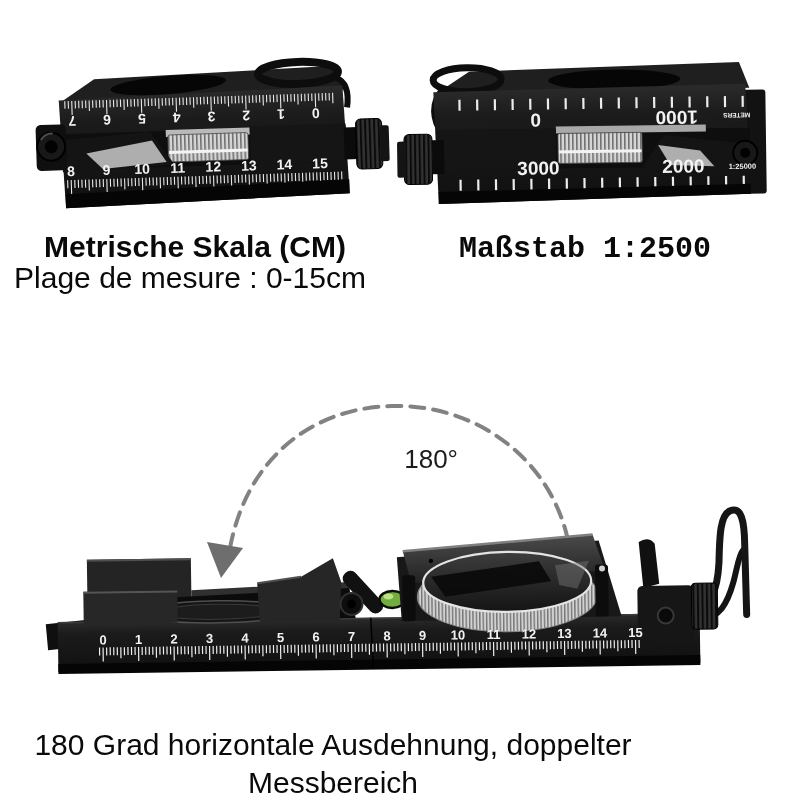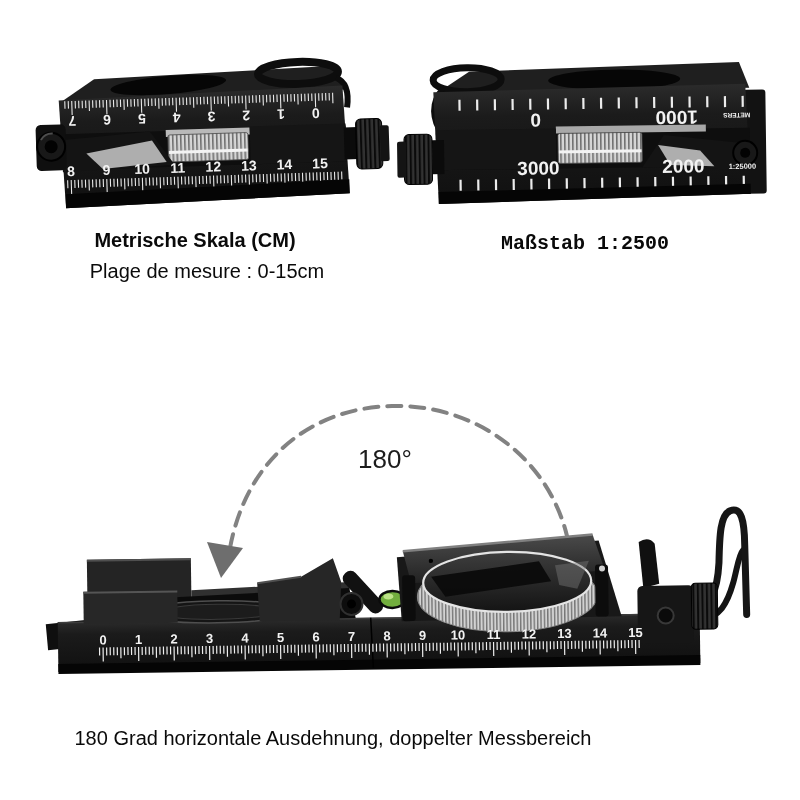--- a/index.html
+++ b/index.html
@@ -1,23 +1,23 @@
 <!DOCTYPE html>
 <html><head>
 <meta charset="utf-8">
 <style>
   html,body{margin:0;padding:0;}
   body{
     width:800px;height:800px;position:relative;overflow:hidden;
     background:var(--bg,#ffffff);
     font-family:"Liberation Sans",sans-serif;
   }
-  .caption{position:absolute;text-align:center;color:#0a0a0a;font-size:20px;line-height:1.25;}
+  .caption{position:absolute;text-align:center;color:#0a0a0a;font-size:30px;line-height:1.25;}
   .caption.bold{font-weight:700;}
-  .angle-label{position:absolute;text-align:left;color:#1c1c1c;font-size:26px;}
+  .angle-label{position:absolute;text-align:right;color:#1c1c1c;font-size:26px;}
   svg{position:absolute;left:0;top:0;}
   .snum{fill:#f2f2f2;font-family:"Liberation Sans",sans-serif;font-weight:700;text-anchor:middle;}
   .tickwhite path{stroke:#e8e8e8;stroke-width:1.1;}
   .tickwide path{stroke:#ececec;stroke-width:2.2;}
   .tickbase path{stroke:#eeeeee;stroke-width:1.2;}
 </style>
 </head>
 <body style="--bg: #ffffff;">
 
 <svg id="scene" width="800" height="800" viewBox="0 0 800 800">
@@ -197,16 +197,16 @@
       </g>
   </g>
 
   <g>
     <path d="M230,548 C246,462 308,408 392,406 C476,404 548,458 567,536" fill="none" stroke="#828282" stroke-width="4" stroke-dasharray="14 9" stroke-linecap="round"></path>
     <polygon points="207,542 243,548 221,578" fill="#6e6e6e"></polygon>
   </g>
 </svg>
 
 <div class="caption bold" style="left:20px;top:228px;width:350px;">Metrische Skala (CM)</div>
-<div class="caption" style="left:27px;top:259px;width:360px;">Plage de mesure : 0-15cm</div>
+<div class="caption" style="left:10px;top:259px;width:360px;">Plage de mesure : 0-15cm</div>
 <div class="caption bold" style="left:420px;top:231px;width:330px;font-family:Liberation Mono, monospace;">Maßstab 1:2500</div>
 <div class="angle-label" style="left:358px;top:444px;width:100px;">180°</div>
 <div class="caption" style="left:0px;top:726px;width:666px;">180 Grad horizontale Ausdehnung, doppelter Messbereich</div>
 
 </body></html>

